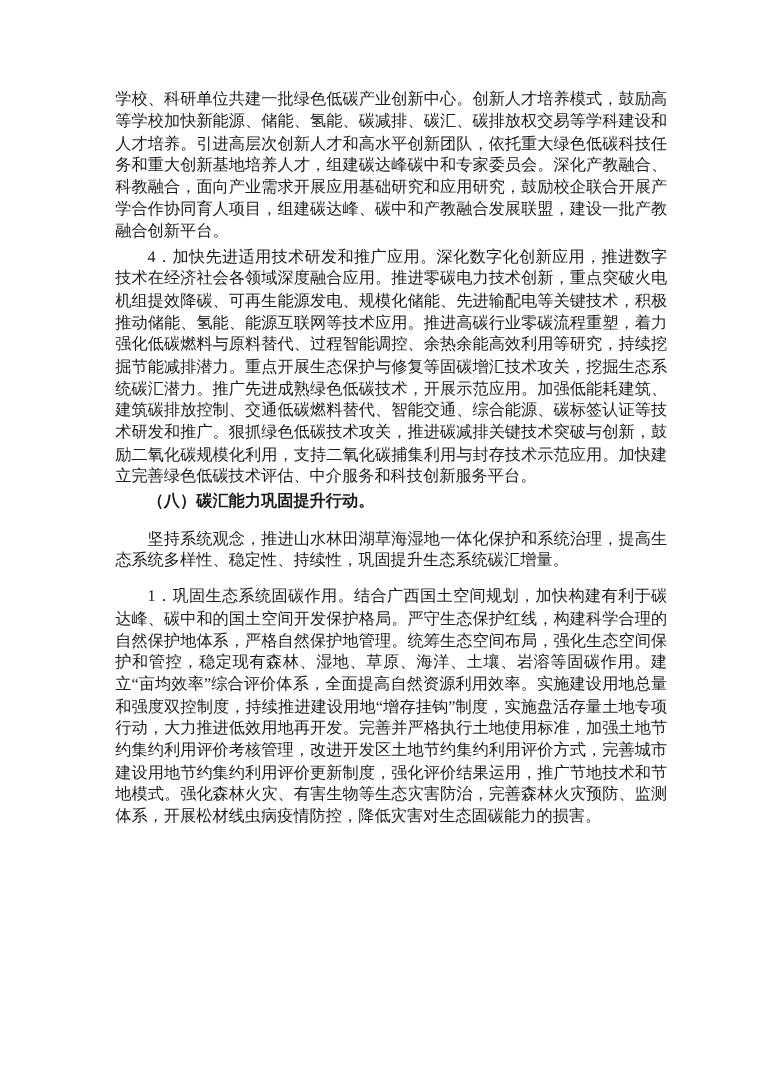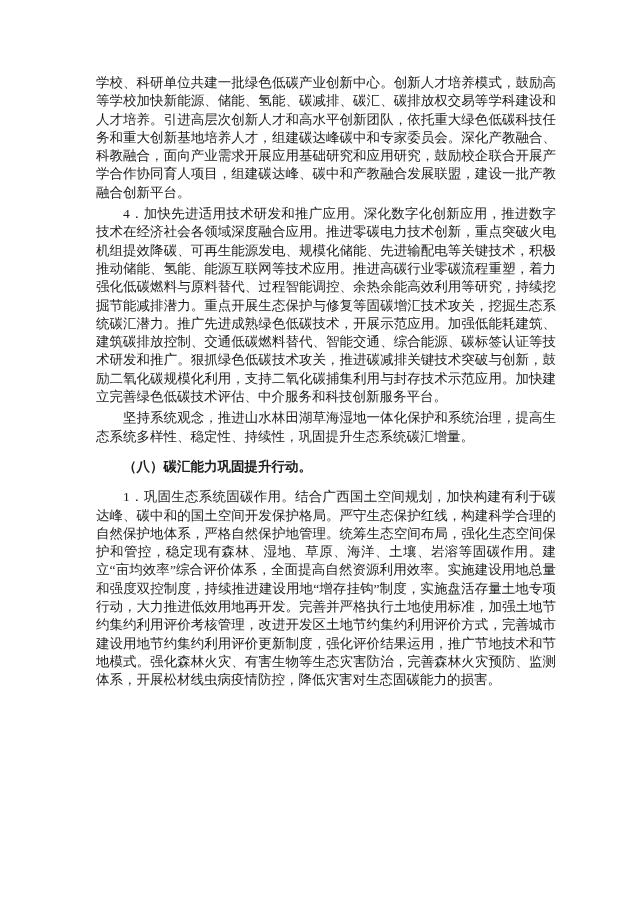--- a/index.html
+++ b/index.html
@@ -50,20 +50,20 @@
 <body>
 
 <div class="page">
   <div class="content">
 
     <p class="para mb3">学校、科研单位共建一批绿色低碳产业创新中心。创新人才培养模式，鼓励高等学校加快新能源、储能、氢能、碳减排、碳汇、碳排放权交易等学科建设和人才培养。引进高层次创新人才和高水平创新团队，依托重大绿色低碳科技任务和重大创新基地培养人才，组建碳达峰碳中和专家委员会。深化产教融合、科教融合，面向产业需求开展应用基础研究和应用研究，鼓励校企联合开展产学合作协同育人项目，组建碳达峰、碳中和产教融合发展联盟，建设一批产教融合创新平台。</p>
 
 
     <p class="para indent mb3">4．加快先进适用技术研发和推广应用。深化数字化创新应用，推进数字技术在经济社会各领域深度融合应用。推进零碳电力技术创新，重点突破火电机组提效降碳、可再生能源发电、规模化储能、先进输配电等关键技术，积极推动储能、氢能、能源互联网等技术应用。推进高碳行业零碳流程重塑，着力强化低碳燃料与原料替代、过程智能调控、余热余能高效利用等研究，持续挖掘节能减排潜力。重点开展生态保护与修复等固碳增汇技术攻关，挖掘生态系统碳汇潜力。推广先进成熟绿色低碳技术，开展示范应用。加强低能耗建筑、建筑碳排放控制、交通低碳燃料替代、智能交通、综合能源、碳标签认证等技术研发和推广。狠抓绿色低碳技术攻关，推进碳减排关键技术突破与创新，鼓励二氧化碳规模化利用，支持二氧化碳捕集利用与封存技术示范应用。加快建立完善绿色低碳技术评估、中介服务和科技创新服务平台。</p>
 
+    <p class="para indent heading mb12">（八）碳汇能力巩固提升行动。</p>
+
     <p class="para indent mb12">坚持系统观念，推进山水林田湖草海湿地一体化保护和系统治理，提高生态系统多样性、稳定性、持续性，巩固提升生态系统碳汇增量。</p>
-
-    <p class="para indent heading mb12">（八）碳汇能力巩固提升行动。</p>
 
     <p class="para indent">1．巩固生态系统固碳作用。结合广西国土空间规划，加快构建有利于碳达峰、碳中和的国土空间开发保护格局。严守生态保护红线，构建科学合理的自然保护地体系，严格自然保护地管理。统筹生态空间布局，强化生态空间保护和管控，稳定现有森林、湿地、草原、海洋、土壤、岩溶等固碳作用。建立“亩均效率”综合评价体系，全面提高自然资源利用效率。实施建设用地总量和强度双控制度，持续推进建设用地“增存挂钩”制度，实施盘活存量土地专项行动，大力推进低效用地再开发。完善并严格执行土地使用标准，加强土地节约集约利用评价考核管理，改进开发区土地节约集约利用评价方式，完善城市建设用地节约集约利用评价更新制度，强化评价结果运用，推广节地技术和节地模式。强化森林火灾、有害生物等生态灾害防治，完善森林火灾预防、监测体系，开展松材线虫病疫情防控，降低灾害对生态固碳能力的损害。</p>
 
   </div>
 </div>
 
 </body></html>

